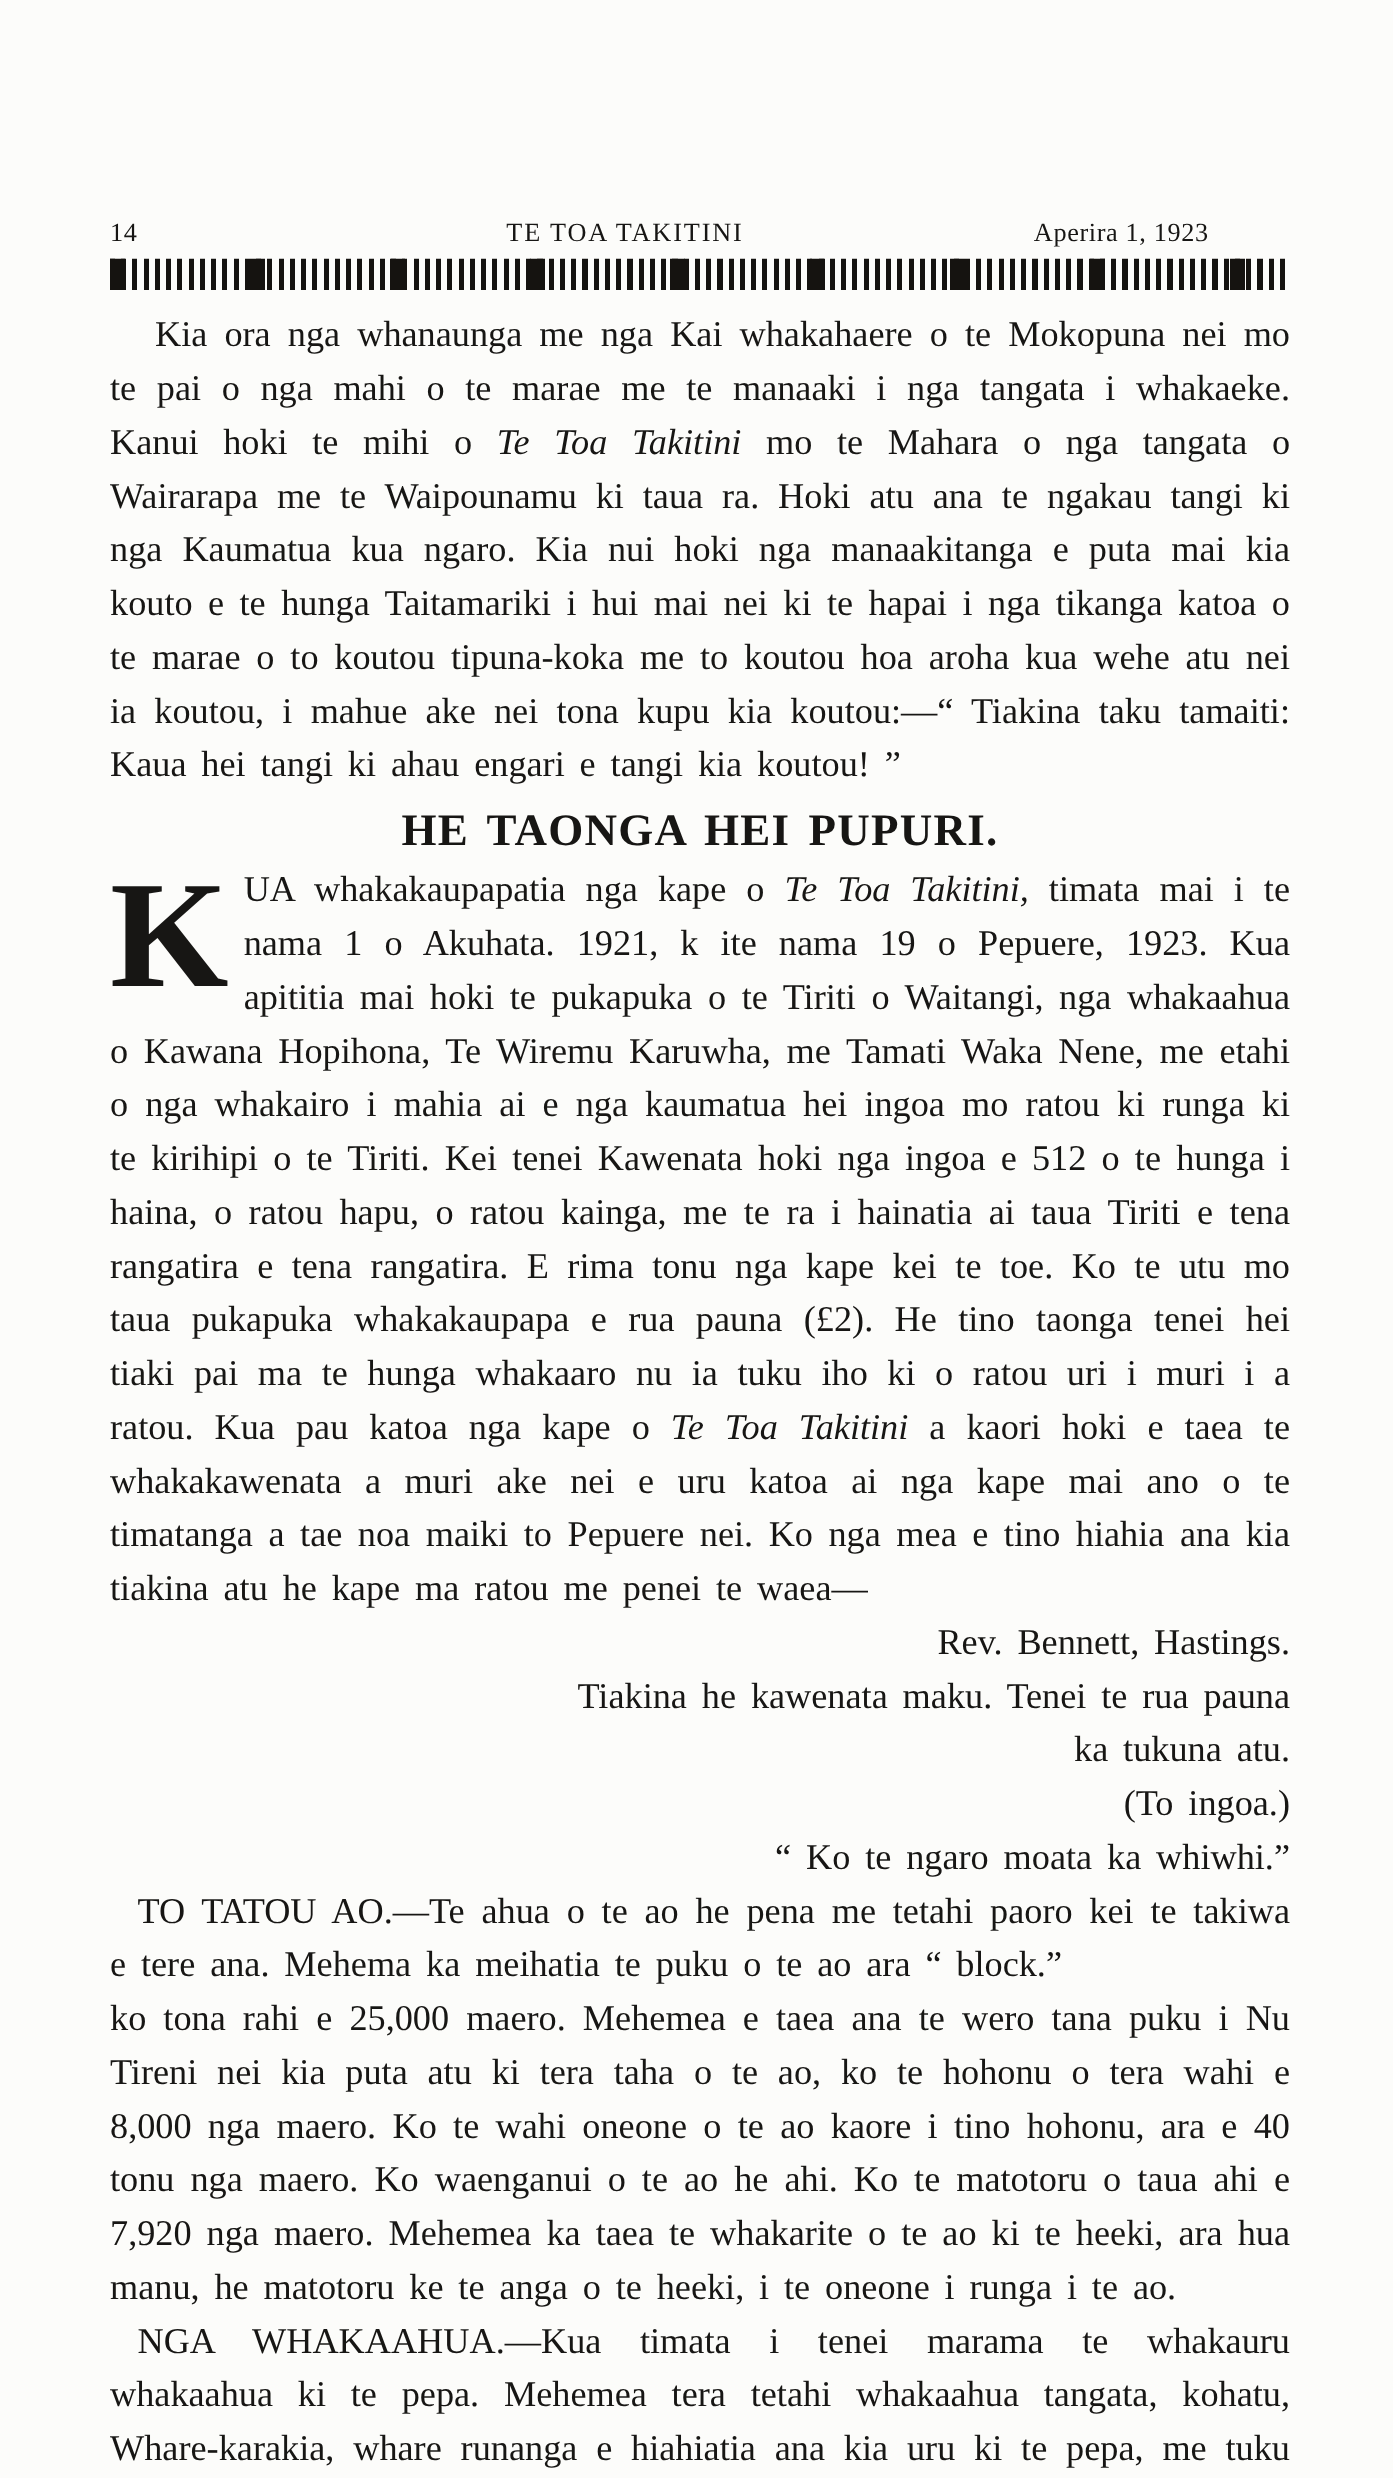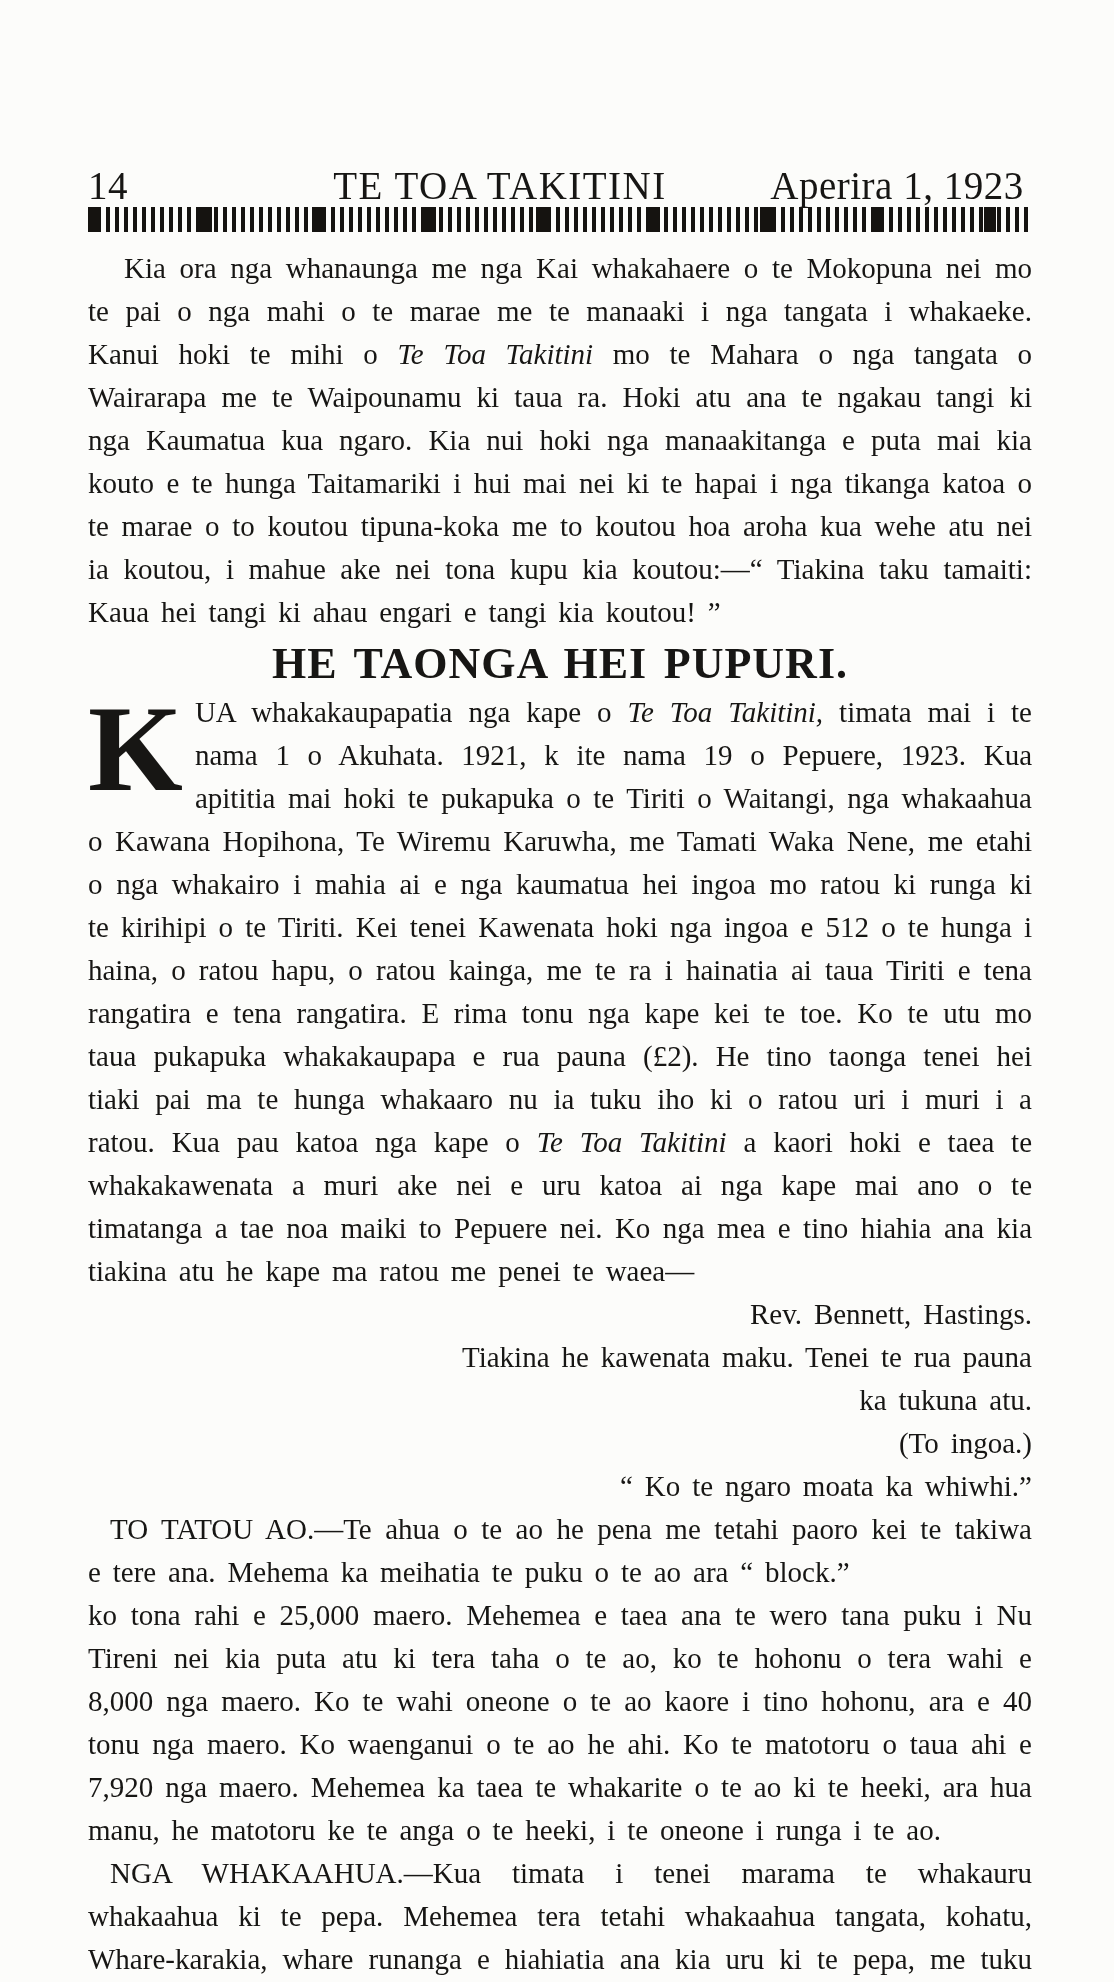--- a/index.html
+++ b/index.html
@@ -13,21 +13,21 @@
     overflow:hidden;
   }
   .page {
     position:absolute;
     left:88px; top:168px;
     width:944px;
   }
   .header-row {
     display:flex;
     align-items:baseline;
-    font-size:39px;
+    font-size:21px;
     line-height:36px;
     letter-spacing:0.5px;
   }
   .page-number { width:150px; }
   .header-title { flex:1; text-align:center; letter-spacing:1.5px; }
   .header-date { width:270px; text-align:center; }
   .decorative-border {
     height:25px;
     margin-top:3px;
     background-color:transparent;
@@ -40,21 +40,21 @@
     font-size:29px;
     line-height:43px;
     text-align:justify;
     word-spacing:0.16em;
   }
   .p { margin:0; }
   .indent { text-indent:36px; }
   .indent-sm { text-indent:22px; }
   .section-heading {
     text-align:center;
-    font-size:44px;
+    font-size:36px;
     line-height:50px;
     font-weight:bold;
     letter-spacing:1px;
     margin:5px 0 2px 0;
   }
   .dropcap {
     float:left;
     font-size:122px;
     line-height:96px;
     font-weight:bold;

